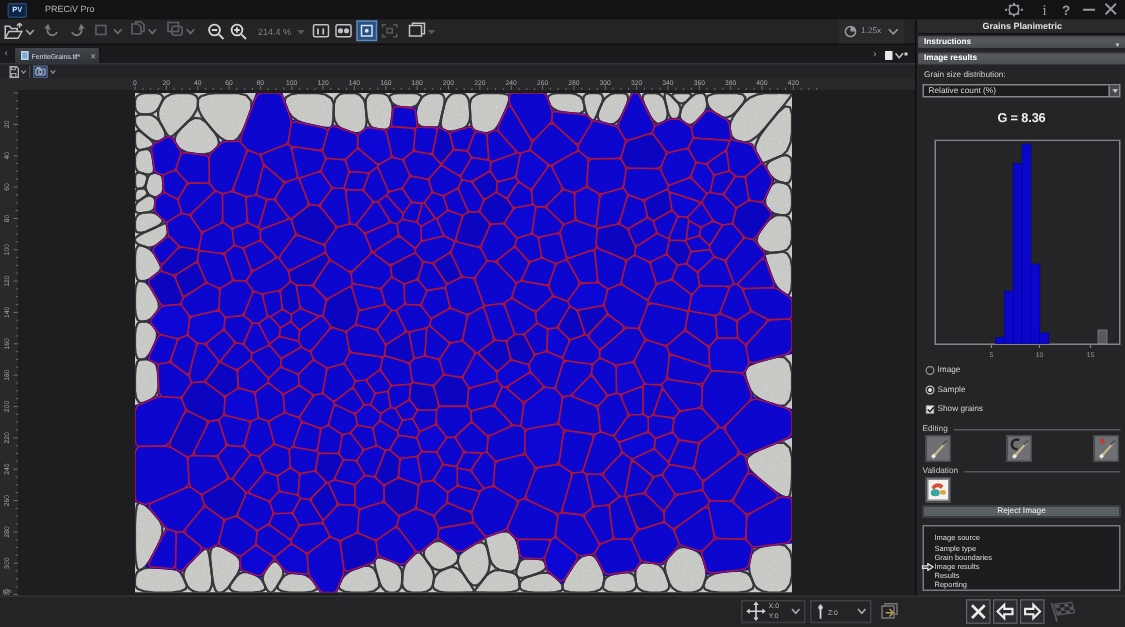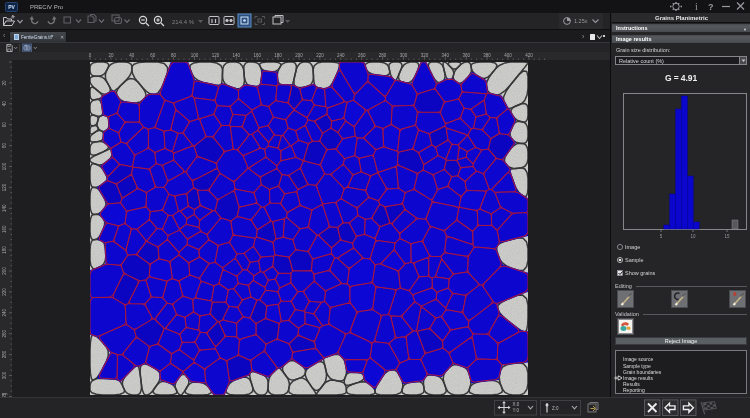--- a/index.html
+++ b/index.html
@@ -1149,21 +1149,21 @@
 <div class="sechdr" style="top:22px">Image results</div>
 <div class="t" style="left:5px;top:33.5px;font-size:5.5px;color:#d0d0d3">Grain size distribution:</div>
 <div style="position:absolute;left:4px;top:42.5px;width:132px;height:9px;background:#1c1c1f;border:1px solid #85858a">
   <div class="t" style="left:3px;top:1.2px;font-size:5.5px;color:#d8d8da">Relative count (%)</div>
   <div style="position:absolute;right:0;top:0;width:7.5px;height:7px;background:#4a4a4e;border-left:1px solid #85858a">
         <svg width="7" height="7" style="display:block">
           <path d="M1.5 2.5l2 2.5 2-2.5z" fill="#c8c8ca"></path>
         </svg>
       </div>
 </div>
-<div class="t" style="left:0;top:59.5px;width:140px;text-align:center;font-size:8.5px;letter-spacing:-0.1px;font-weight:bold;color:#f0f0f2">G = 4.91</div>
+<div class="t" style="left:0;top:59.5px;width:140px;text-align:center;font-size:8.5px;letter-spacing:-0.1px;font-weight:bold;color:#f0f0f2">G = 8.36</div>
 <svg class="abs" style="left:0;top:79.5px" width="140" height="160" viewBox="0 0 140 160">
       <rect x="12.5" y="0.5" width="123" height="136" fill="none" stroke="#86868a" stroke-width="1"></rect>
       <path d="M50 136v3" stroke="#86868a" stroke-width="0.8"></path>
       <text x="50" y="145" fill="#98989c" font-size="4.5px" text-anchor="middle">5</text>
       <path d="M82 136v3" stroke="#86868a" stroke-width="0.8"></path>
       <text x="82" y="145" fill="#98989c" font-size="4.5px" text-anchor="middle">10</text>
       <path d="M116 136v3" stroke="#86868a" stroke-width="0.8"></path>
       <text x="116" y="145" fill="#98989c" font-size="4.5px" text-anchor="middle">15</text>
       <rect x="52.8" y="132" width="5.9" height="4" fill="#0b06cc" stroke="#04039a" stroke-width="0.5"></rect>
       <rect x="58.7" y="101" width="5.9" height="35" fill="#0b06cc" stroke="#04039a" stroke-width="0.5"></rect>

